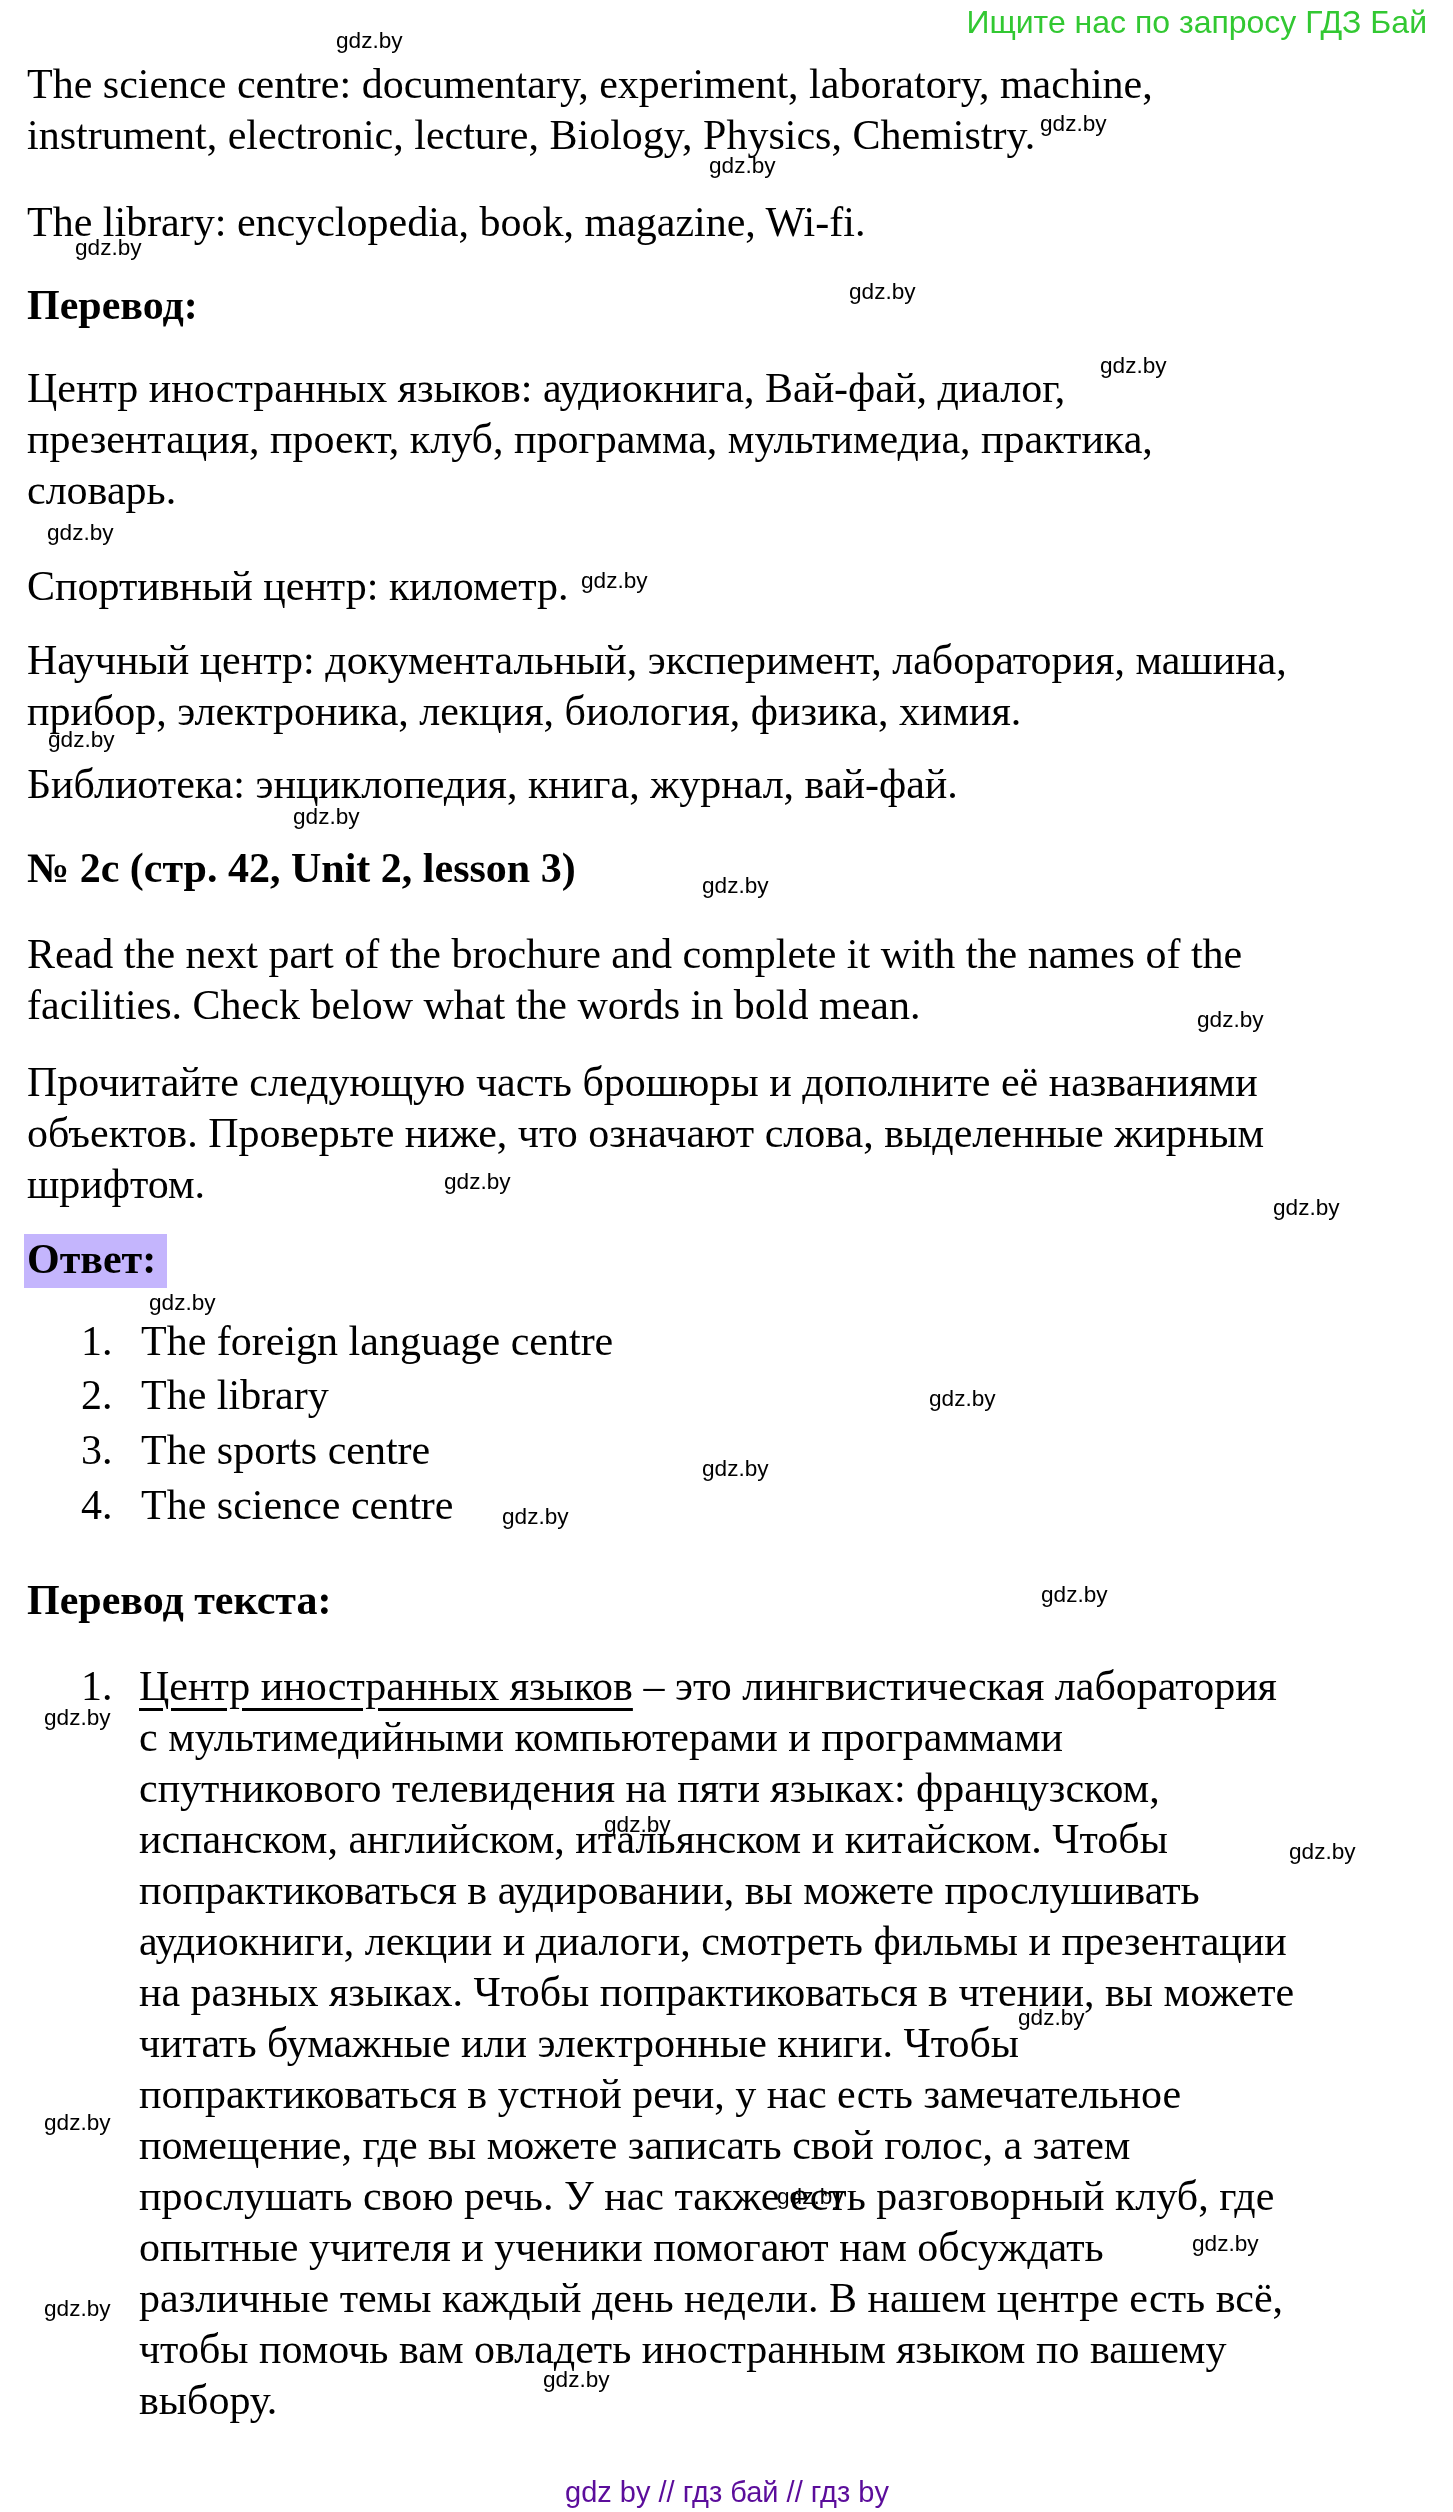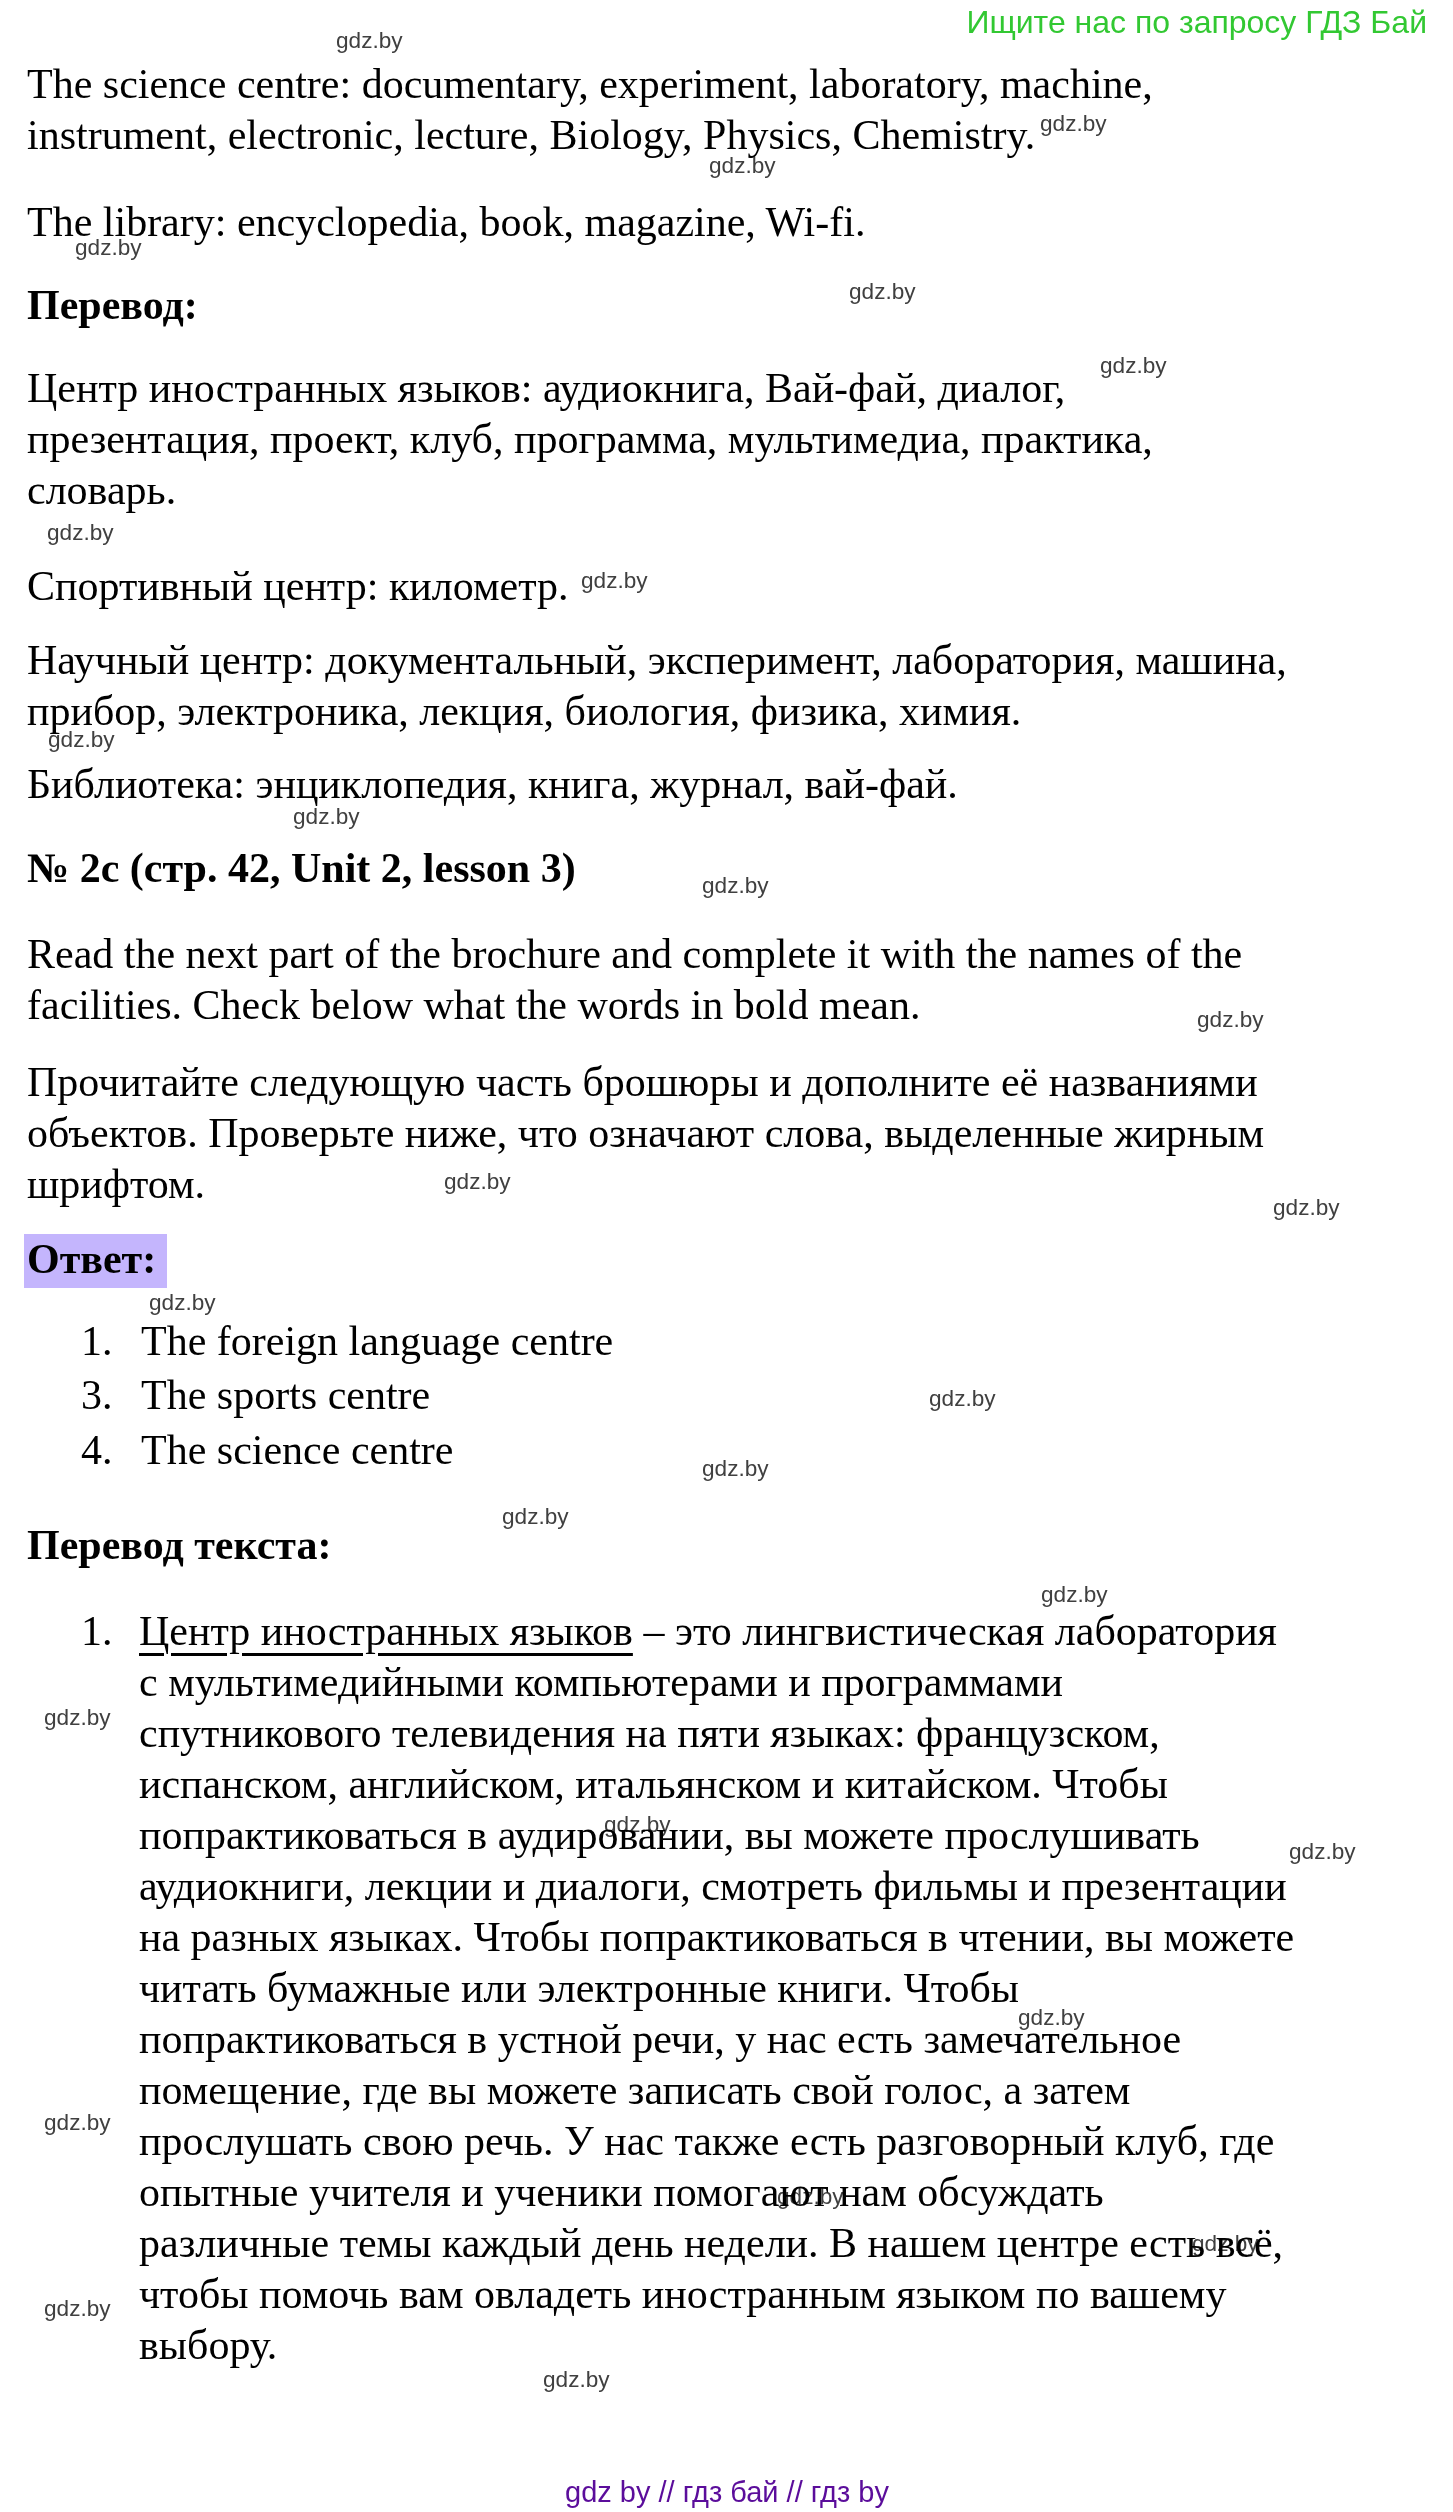--- a/index.html
+++ b/index.html
@@ -41,21 +41,21 @@
   .u{
     text-decoration:underline;
     text-decoration-thickness:3px;
     text-underline-offset:7.5px;
   }
   .wm{
     position:absolute;
     font-family:"Liberation Sans", sans-serif;
     font-size:22.6px;
     line-height:22.6px;
-    color:#404040;
+    color:#000000;
     white-space:nowrap;
   }
   .footer{
     position:absolute;
     left:0;
     top:2475px;
     width:100%;
     text-align:center;
     font-family:"Liberation Sans", sans-serif;
     font-size:29px;
@@ -125,20 +125,21 @@
 facilities. Check below what the words in bold mean.</p>
 
     <p class="para ml" style="margin-top:26px">Прочитайте следующую часть брошюры и дополните её названиями
 объектов. Проверьте ниже, что означают слова, выделенные жирным
 шрифтом.</p>
 
     <p class="hd" style="margin-top:23.4px"><span class="hl">Ответ:</span></p>
 
     <div class="ans-list" style="margin-top:28px">
       <div class="ans-item"><span class="num">1.</span><span class="ans-text">The foreign language centre</span></div>
+      <div class="ans-item"><span class="num">2.</span><span class="ans-text">The library</span></div>
       <div class="ans-item"><span class="num">3.</span><span class="ans-text">The sports centre</span></div>
       <div class="ans-item"><span class="num">4.</span><span class="ans-text">The science centre</span></div>
     </div>
 
     <p class="hd" style="margin-top:44px">Перевод текста:</p>
 
     <div class="trans-item" style="margin-top:35px">
       <span class="num">1.</span>
       <div class="ml"><span class="u">Центр иностранных языков</span><span> – это лингвистическая лаборатория
 с мультимедийными компьютерами и программами

